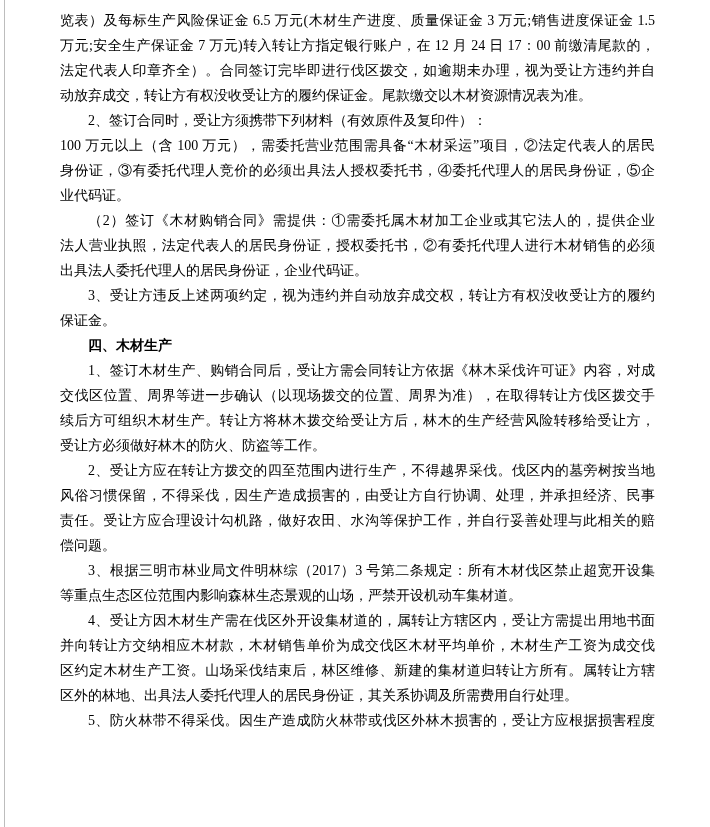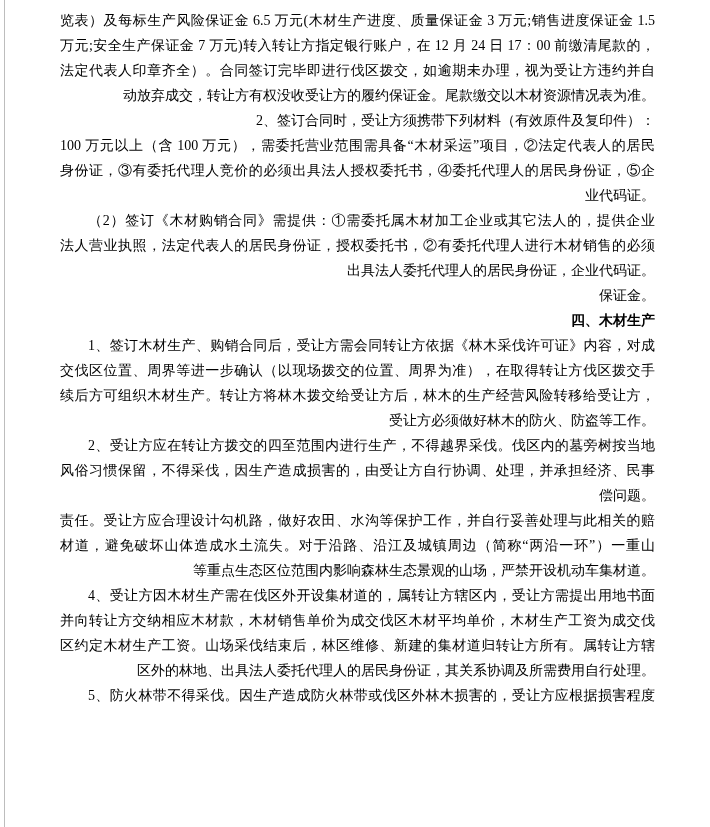--- a/index.html
+++ b/index.html
@@ -25,51 +25,52 @@
     height: 25px;
     line-height: 25px;
     overflow: hidden;
   }
   
   .fill {
     text-align: justify;
     text-align-last: justify;
     font-family: Liberation Serif, serif;
   }
-  .end { text-align: right; }
+  .end { text-align: left; }
   .indent { text-indent: 28px; }
   .heading { font-weight: bold; font-family: Liberation Serif, serif; }
 </style>
 </head>
 <body>
 
 <div class="page-edge"></div>
 
 <div class="doc">
   <div class="line fill">览表）及每标生产风险保证金 6.5 万元(木材生产进度、质量保证金 3 万元;销售进度保证金 1.5</div>
   <div class="line fill">万元;安全生产保证金 7 万元)转入转让方指定银行账户，在 12 月 24 日 17：00 前缴清尾款的，</div>
   <div class="line fill">法定代表人印章齐全）。合同签订完毕即进行伐区拨交，如逾期未办理，视为受让方违约并自</div>
   <div class="line end">动放弃成交，转让方有权没收受让方的履约保证金。尾款缴交以木材资源情况表为准。</div>
   <div class="line end indent">2、签订合同时，受让方须携带下列材料（有效原件及复印件）：</div>
   <div class="line fill">100 万元以上（含 100 万元），需委托营业范围需具备“木材采运”项目，②法定代表人的居民</div>
   <div class="line fill">身份证，③有委托代理人竞价的必须出具法人授权委托书，④委托代理人的居民身份证，⑤企</div>
   <div class="line end">业代码证。</div>
   <div class="line fill indent">（2）签订《木材购销合同》需提供：①需委托属木材加工企业或其它法人的，提供企业</div>
   <div class="line fill">法人营业执照，法定代表人的居民身份证，授权委托书，②有委托代理人进行木材销售的必须</div>
   <div class="line end">出具法人委托代理人的居民身份证，企业代码证。</div>
+  <div class="line fill indent">3、受让方违反上述两项约定，视为违约并自动放弃成交权，转让方有权没收受让方的履约</div>
   <div class="line end">保证金。</div>
   <div class="line end indent heading">四、木材生产</div>
   <div class="line fill indent">1、签订木材生产、购销合同后，受让方需会同转让方依据《林木采伐许可证》内容，对成</div>
   <div class="line fill">交伐区位置、周界等进一步确认（以现场拨交的位置、周界为准），在取得转让方伐区拨交手</div>
   <div class="line fill">续后方可组织木材生产。转让方将林木拨交给受让方后，林木的生产经营风险转移给受让方，</div>
   <div class="line end">受让方必须做好林木的防火、防盗等工作。</div>
   <div class="line fill indent">2、受让方应在转让方拨交的四至范围内进行生产，不得越界采伐。伐区内的墓旁树按当地</div>
   <div class="line fill">风俗习惯保留，不得采伐，因生产造成损害的，由受让方自行协调、处理，并承担经济、民事</div>
+  <div class="line fill">责任。受让方应合理设计勾机路，做好农田、水沟等保护工作，并自行妥善处理与此相关的赔</div>
   <div class="line end">偿问题。</div>
-  <div class="line fill">责任。受让方应合理设计勾机路，做好农田、水沟等保护工作，并自行妥善处理与此相关的赔</div>
-  <div class="line fill">材道，避免破坏山体造成水土流失。对于沿路、沿江及城镇周边（简称“两沿一环”）一重山</div>
+  <div class="line fill indent">3、根据三明市林业局文件明林综（2017）3 号第二条规定：所有木材伐区禁止超宽开设集</div>
   <div class="line end">等重点生态区位范围内影响森林生态景观的山场，严禁开设机动车集材道。</div>
   <div class="line fill indent">4、受让方因木材生产需在伐区外开设集材道的，属转让方辖区内，受让方需提出用地书面</div>
   <div class="line fill">并向转让方交纳相应木材款，木材销售单价为成交伐区木材平均单价，木材生产工资为成交伐</div>
   <div class="line fill">区约定木材生产工资。山场采伐结束后，林区维修、新建的集材道归转让方所有。属转让方辖</div>
   <div class="line end">区外的林地、出具法人委托代理人的居民身份证，其关系协调及所需费用自行处理。</div>
   <div class="line fill indent">5、防火林带不得采伐。因生产造成防火林带或伐区外林木损害的，受让方应根据损害程度</div>
 </div>
 
 </body></html>

